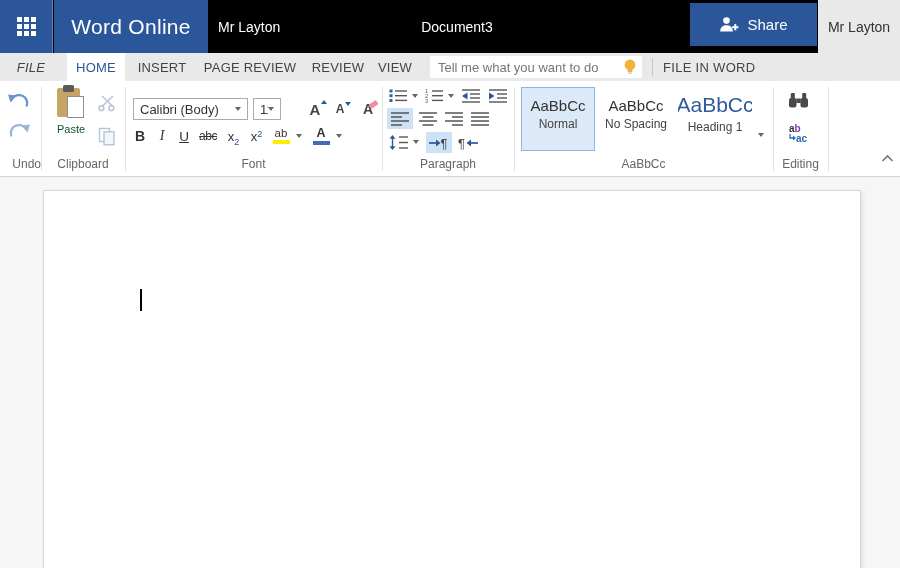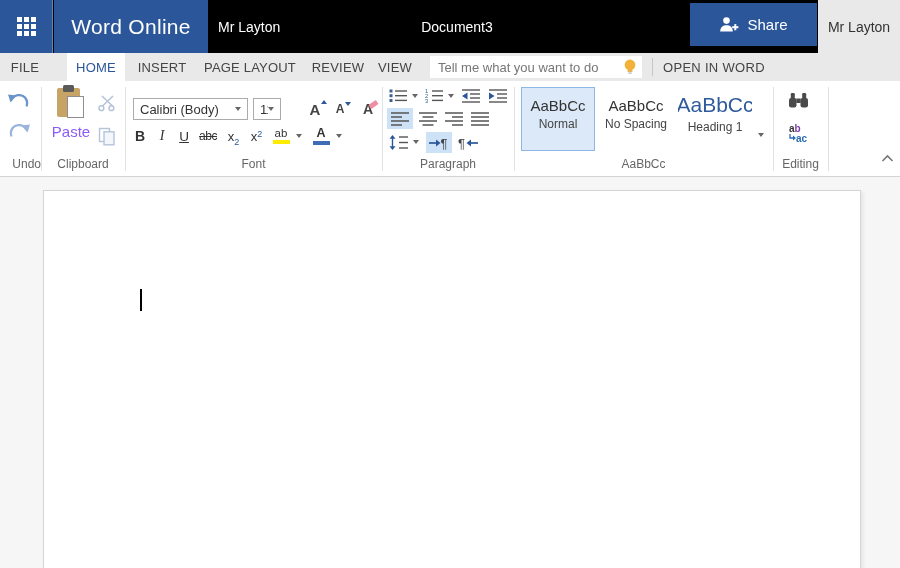--- a/index.html
+++ b/index.html
@@ -47,21 +47,21 @@
   .glabel { position:absolute; bottom:5px; font-size:12px; color:#666; text-align:center; }
   .icon-btn { position:absolute; display:flex; align-items:center; justify-content:center;
     background:transparent; border:none; cursor:pointer; padding:0; font-family:inherit; }
   .icon-btn.sel { background:#cde1f7; }
   .caret { width:0; height:0; border-left:3.5px solid transparent; border-right:3.5px solid transparent;
     border-top:4px solid #666; display:inline-block; }
   
   .paste-btn { position:absolute; left:48px; top:3px; width:46px; height:64px; background:transparent;
     border:none; cursor:pointer; display:flex; flex-direction:column; align-items:center; gap:2px;
     font-family:inherit; }
-  .paste-btn .lbl { font-size:15px; color:#8b5cf6; }
+  .paste-btn .lbl { font-size:11px; color:#14532d; }
   
   .combo { position:absolute; top:17px; height:22px; background:#fff; border:1px solid #ababab;
     display:flex; align-items:center; font-size:13px; color:#333; padding:0 6px; cursor:pointer; }
   .combo .cname { flex:1; white-space:nowrap; overflow:hidden; }
   .fmt { font-size:13px; color:#333; }
   .b-bold { font-weight:bold; font-size:14px; }
   .b-italic { font-style:italic; font-family:"Liberation Serif",serif; font-size:14px; }
   .b-underline { text-decoration:underline; font-size:13.5px; }
   .b-strike { text-decoration:line-through; font-size:12px; letter-spacing:-.5px; }
   .sub-sup { position:relative; font-size:13px; color:#333; }
@@ -127,37 +127,37 @@
         <rect x="15.3" y="8.1" width="2" height="6.2" fill="#fff"></rect>
       </svg>
       <span>Share</span>
     </button>
     <div class="account">
       <span>Mr Layton</span>
     </div>
   </div>
 
   <div class="tab-row">
-    <div class="tab" style="left:4px;width:42px;">FILE</div>
+    <div class="tab" style="left:10px;width:42px;font-style:italic;">FILE</div>
     <div class="tab active" style="left:67px;width:58px;">HOME</div>
     <div class="tab" style="left:132px;width:60px;">INSERT</div>
-    <div class="tab" style="left:196px;width:108px;">PAGE LAYOUT</div>
+    <div class="tab" style="left:196px;width:108px;">PAGE REVIEW</div>
     <div class="tab" style="left:308px;width:60px;">REVIEW</div>
     <div class="tab" style="left:372px;width:46px;">VIEW</div>
 
     <div class="tellme">
       <input type="text" placeholder="Tell me what you want to do" style="">
       <svg class="bulb" width="16" height="18" viewBox="0 0 16 18">
         <circle cx="8" cy="7" r="5.4" fill="#f2b138"></circle>
         <rect x="5.6" y="12.2" width="4.8" height="1.6" fill="#e3a22e"></rect>
         <rect x="6.2" y="14.4" width="3.6" height="1.4" fill="#c2c2c2"></rect>
       </svg>
     </div>
     <div class="tab-sep"></div>
-    <div class="open-in-word">OPEN IN WORD</div>
+    <div class="open-in-word">FILE IN WORD</div>
   </div>
 
   <div class="ribbon">
     <div class="rdiv" style="left:41px;"></div>
     <div class="rdiv" style="left:125px;"></div>
     <div class="rdiv" style="left:382px;"></div>
     <div class="rdiv" style="left:514px;"></div>
     <div class="rdiv" style="left:773px;"></div>
     <div class="rdiv" style="left:828px;"></div>
 

